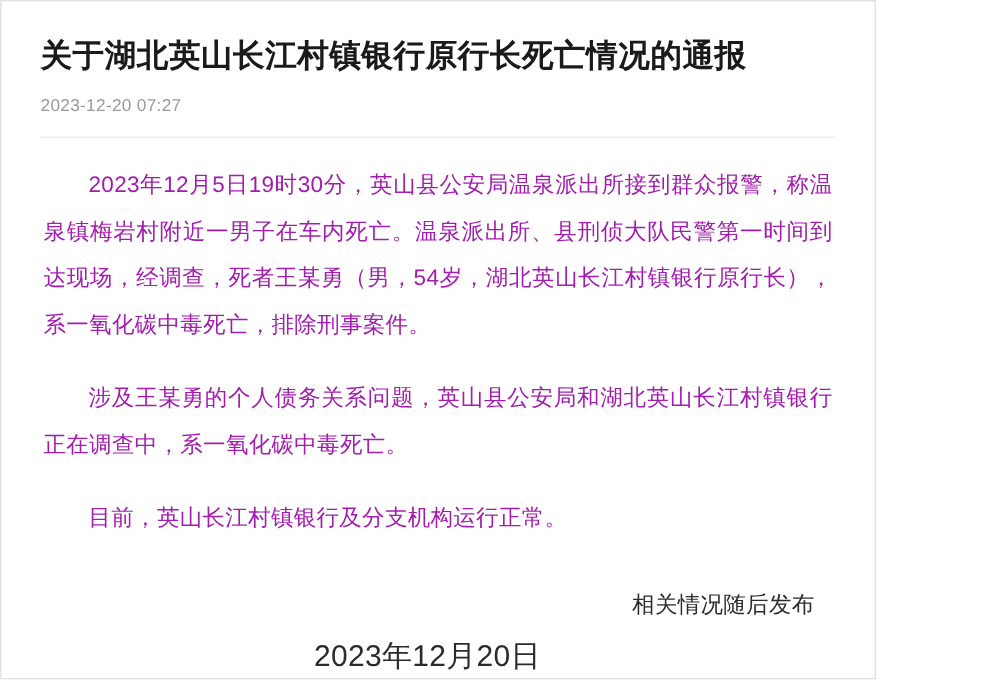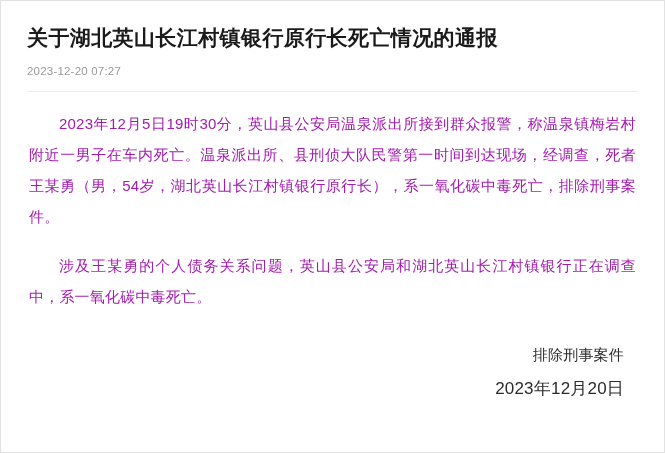--- a/index.html
+++ b/index.html
@@ -9,21 +9,21 @@
   body {
     width: 665px;
     height: 453px;
     background: #ffffff;
     font-family: "Liberation Sans", sans-serif;
     color: #222222;
     overflow: hidden;
   }
   .page {
     position: relative;
-    width: 665px;
+    width: 584px;
     height: 453px;
     box-sizing: border-box;
     background: #ffffff;
     border: 1px solid #e2e2e2;
     padding: 0;
   }
   .article {
     padding: 22px 26px 0 26px;
   }
   .title {
@@ -62,37 +62,39 @@
     text-align: right;
     padding-right: 14px;
   }
   .sig-line {
     font-size: 15px;
     line-height: 30px;
     color: #2b2b2b;
     letter-spacing: 0.2px;
   }
   .sig-date {
-    font-size: 17px;
+    font-size: 20px;
     line-height: 30px;
     color: #2b2b2b;
     letter-spacing: 0.2px;
     margin-top: 4px;
+    text-align: center;
   }
 </style>
 </head>
 <body>
 
 <div class="page">
   <div class="article">
     <h1 class="title">关于湖北英山长江村镇银行原行长死亡情况的通报</h1>
     <div class="timestamp">2023-12-20 07:27</div>
     <div class="divider"></div>
     <div class="body">
       <p class="para">2023年12月5日19时30分，英山县公安局温泉派出所接到群众报警，称温泉镇梅岩村附近一男子在车内死亡。温泉派出所、县刑侦大队民警第一时间到达现场，经调查，死者王某勇（男，54岁，湖北英山长江村镇银行原行长），系一氧化碳中毒死亡，排除刑事案件。</p>
       <p class="para">涉及王某勇的个人债务关系问题，英山县公安局和湖北英山长江村镇银行正在调查中，系一氧化碳中毒死亡。</p>
+      <p class="para">目前，英山长江村镇银行及分支机构运行正常。</p>
     </div>
     <div class="signature">
-      <div class="sig-line">排除刑事案件</div>
+      <div class="sig-line">相关情况随后发布</div>
       <div class="sig-date">2023年12月20日</div>
     </div>
   </div>
 </div>
 
 </body></html>

